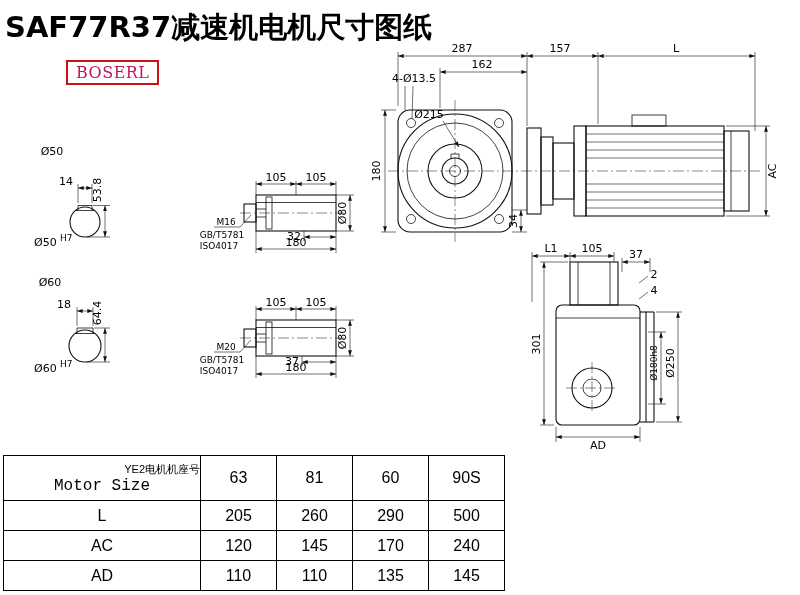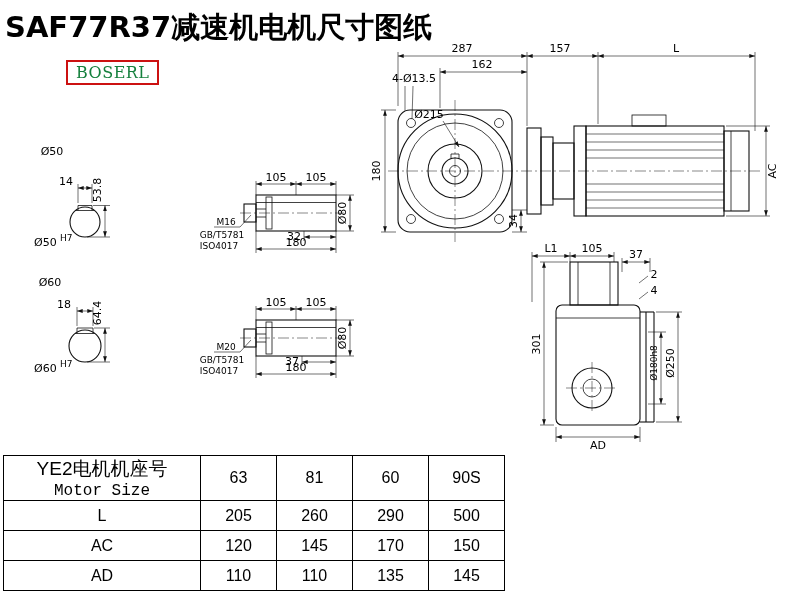--- a/index.html
+++ b/index.html
@@ -5,37 +5,37 @@
   * { margin:0; padding:0; box-sizing:border-box; }
   html,body { width:800px; height:595px; }
   body { position:relative; background:#ffffff; color:#000; overflow:hidden;
          font-family:"Liberation Sans", sans-serif; }
 
   .title { position:absolute; left:5px; top:8px; font-size:29px; font-weight:bold;
            white-space:nowrap; font-family:"DejaVu Sans","Liberation Sans",sans-serif; }
 
   .logo { position:absolute; left:66px; top:60px; border:2px solid #cc1111;
           padding:1px 8px; background:#fff; }
-  .logo span { color:#15803d; font-family:"DejaVu Serif","Liberation Serif",serif;
+  .logo span { color:#be185d; font-family:"DejaVu Serif","Liberation Serif",serif;
                font-size:16px; letter-spacing:0.5px; }
 
   svg.drawing { position:absolute; left:0; top:0; }
   svg .ol  { fill:none; stroke:#111; stroke-width:1.1; }
   svg .ol2 { fill:none; stroke:#111; stroke-width:0.8; }
   svg .tl  { fill:none; stroke:#111; stroke-width:0.6; }
   svg .cl  { fill:none; stroke:#111; stroke-width:0.5; stroke-dasharray:11 3 2 3; }
   svg text { fill:#000; font-family:"DejaVu Sans","Liberation Sans",sans-serif; }
   svg .d { font-size:11px; }
   svg .s { font-size:9px; }
 
   table.size-table { position:absolute; left:3px; top:455px; width:501px;
                      border-collapse:collapse; table-layout:fixed; }
   table.size-table td { border:1.5px solid #000; text-align:center; vertical-align:middle;
                         font-size:16px; padding:0; }
-  table.size-table .hdr .cn { font-size:19px; }
+  table.size-table .hdr .cn { font-size:11px;text-align:right; }
   table.size-table .hdr .en { font-family:Liberation Mono, monospace;
                               font-size:16px; }
 </style>
 </head>
 <body>
 
 <svg class="drawing" width="800" height="455" viewBox="0 0 800 455">
   <defs>
     <marker id="ar" viewBox="0 0 10 10" refX="9.5" refY="5" markerWidth="10" markerHeight="10" orient="auto-start-reverse">
       <path d="M0,1.8 L9.5,5 L0,8.2 Z" fill="#111"></path>
@@ -285,21 +285,21 @@
       <td>205</td>
       <td>260</td>
       <td>290</td>
       <td>500</td>
     </tr>
     <tr style="height:30px">
       <td>AC</td>
       <td>120</td>
       <td>145</td>
       <td>170</td>
-      <td>150</td>
+      <td>240</td>
     </tr>
     <tr style="height:30px">
       <td>AD</td>
       <td>110</td>
       <td>110</td>
       <td>135</td>
       <td>145</td>
     </tr>
   </tbody>
 </table>

